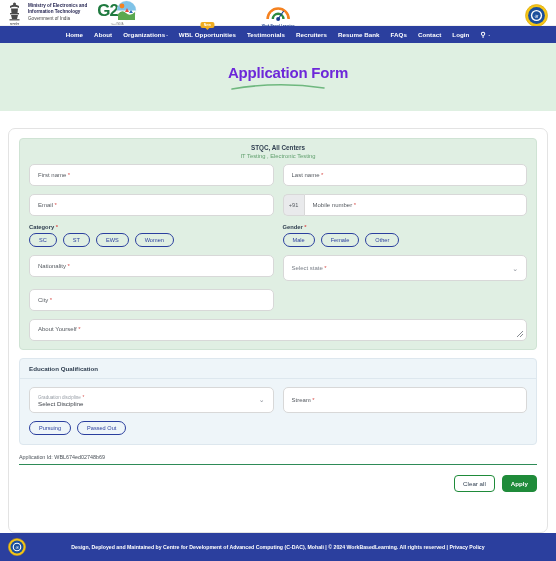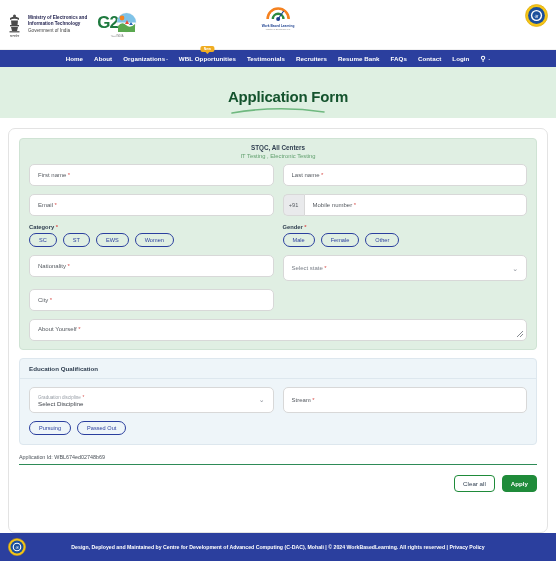--- a/index.html
+++ b/index.html
@@ -6,21 +6,21 @@
   html, body {
     width: 556px; height: 561px;
     font-family: "Liberation Sans", sans-serif;
     background: #ffffff;
     overflow: hidden;
   }
   body { position: relative; }
 
   
   .brandbar {
-    height: 50px;
+    height: 26px;
     background: #ffffff;
     display: flex;
     align-items: center;
     padding: 0 6px;
     position: relative;
     border-bottom: 1px solid #f1f1f1;
   }
   .brand-left { display: flex; align-items: center; gap: 5px; }
   .emblem { width: 17px; height: 26px; position: relative; flex: none; }
   .emblem svg { display: block; }
@@ -70,21 +70,21 @@
   }
   .access-icon { display: flex; align-items: center; gap: 2px; color: #fff; font-size: 7px; }
 
   
   .hero {
     height: 68px; background: #dff0e2;
     display: flex; flex-direction: column;
     align-items: center; justify-content: center;
   }
   .hero-title {
-    font-size: 15px; color: #14532d; font-weight: bold;
+    font-size: 15px; color: #6d28d9; font-weight: bold;
     letter-spacing: -.2px;
     margin-left: 20px;
   }
   .hero-underline { width: 96px; height: 9px; margin-top: 1px; }
 
   
   .page {
     position: absolute; top: 118px; left: 0; right: 0; bottom: 28px;
     background: #ffffff; padding: 10px 8px 0 8px;
   }

